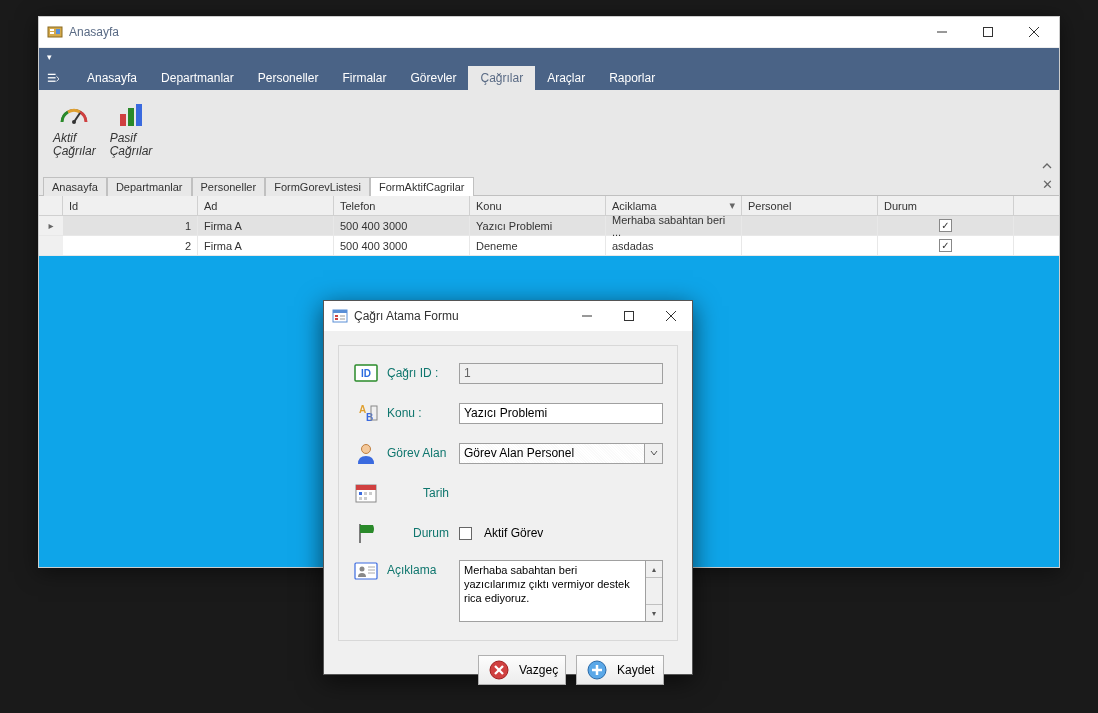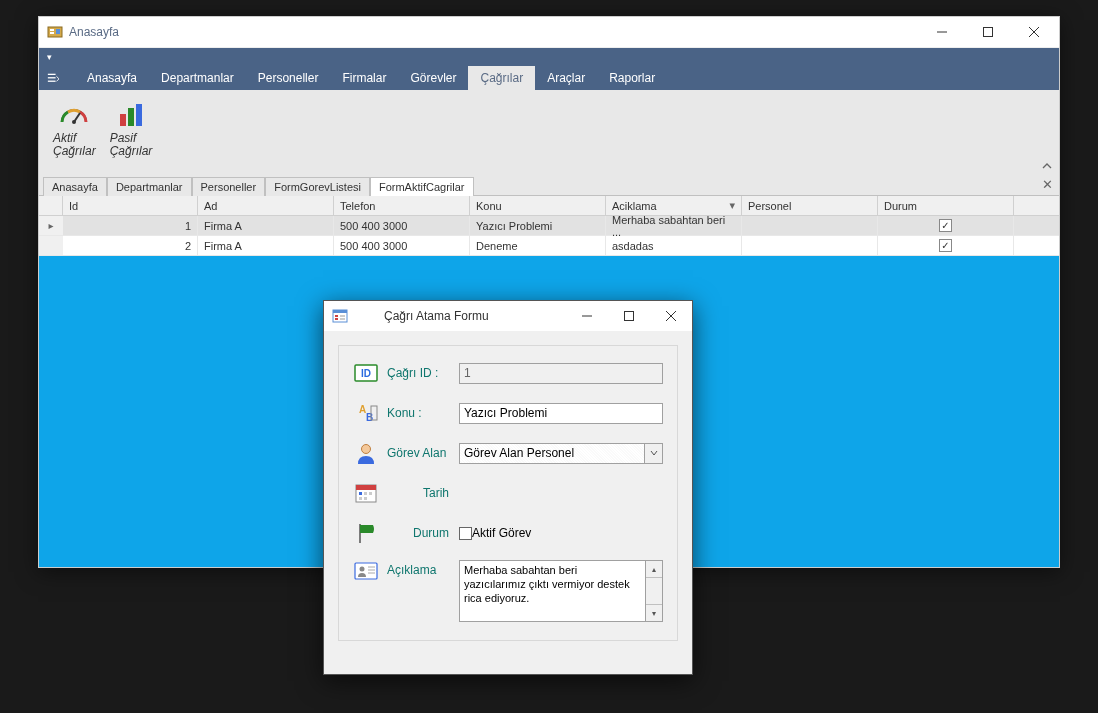--- a/index.html
+++ b/index.html
@@ -44,39 +44,39 @@
 .col-ad { width: 136px; }
 .col-telefon { width: 136px; }
 .col-konu { width: 136px; }
 .col-aciklama { width: 136px; }
 .col-personel { width: 136px; }
 .col-durum { width: 136px; justify-content: center; }
 .sort-arrow { position: absolute; right: 6px; color: #666; }
 
 
 .dialog { position: absolute; left: 323px; top: 300px; width: 370px; height: 375px; background: #f0f0f0; border: 1px solid #555; box-shadow: 0 6px 24px rgba(0,0,0,0.6); }
-.dialog-titlebar { height: 30px; background: #fff; display: flex; align-items: center; padding-left: 8px; gap: 30px; }
+.dialog-titlebar { height: 30px; background: #fff; display: flex; align-items: center; padding-left: 8px; }
 .dialog-titlebar-icon { width: 16px; height: 16px; margin-right: 6px; }
 .dialog-title { flex: 1; font-size: 12px; color: #333; }
 .dialog-controls { display: flex; }
 .dialog-btn-win { width: 42px; height: 28px; display: flex; align-items: center; justify-content: center; color: #333; }
 
 .dialog-body { padding: 14px; }
 .form-panel { background: #f0f0f0; border: 1px solid #d8d8d8; padding: 14px 14px 18px 14px; }
 .form-row { display: flex; align-items: center; margin-bottom: 14px; min-height: 26px; }
 .form-row.tall { align-items: flex-start; }
 .form-row.tall .form-label { padding-top: 3px; }
 .form-icon { width: 26px; height: 22px; margin-right: 8px; flex-shrink: 0; display: flex; }
 .form-label { width: 72px; font-size: 12px; color: #0f766e; }
 .form-input { flex: 1; height: 21px; border: 1px solid #a0a0a0; background: #fff; padding: 0 4px; font-size: 12px; font-family: inherit; }
 .form-input[readonly] { background: #f0f0f0; color: #666; }
 .form-dropdown-wrap { flex: 1; display: flex; }
 .form-dropdown { flex: 1; height: 21px; border: 1px solid #a0a0a0; background: repeating-linear-gradient(45deg, #fff, #fff 1px, #fafafa 1px, #fafafa 2px); padding: 0 4px; font-size: 12px; display: flex; align-items: center; }
 .dd-arrow-btn { width: 18px; height: 21px; border: 1px solid #a0a0a0; border-left: none; display: flex; align-items: center; justify-content: center; background: #f0f0f0; flex-shrink: 0; }
-.form-checkbox-wrap { display: flex; align-items: center; gap: 0; justify-content: space-between; }
+.form-checkbox-wrap { display: flex; align-items: center; gap: 12px; justify-content: space-between; }
 .form-checkbox { width: 13px; height: 13px; border: 1px solid #666; background: #fff; }
 .form-textarea-wrap { flex: 1; display: flex; height: 62px; }
 .form-textarea { flex: 1; border: 1px solid #a0a0a0; background: #fff; padding: 2px 4px; font-size: 11px; font-family: inherit; resize: none; line-height: 14px; }
 .ta-scroll { width: 17px; border: 1px solid #a0a0a0; border-left: none; display: flex; flex-direction: column; background: #f0f0f0; }
 .ta-scroll-btn { height: 17px; border-bottom: 1px solid #c0c0c0; display: flex; align-items: center; justify-content: center; font-size: 8px; color: #555; }
 .ta-scroll-btn:last-child { border-bottom: none; border-top: 1px solid #c0c0c0; margin-top: auto; }
 
 .dialog-buttons { display: flex; justify-content: flex-end; gap: 10px; padding: 14px 14px 0 14px; }
 .action-btn { width: 88px; height: 30px; border: 1px solid #b0b0b0; background: linear-gradient(#fdfdfd, #ececec); display: flex; align-items: center; justify-content: flex-start; padding: 0 10px; gap: 10px; font-size: 12px; }
 .btn-icon { width: 20px; height: 20px; flex-shrink: 0; }
@@ -353,14 +353,36 @@
           <textarea class="form-textarea" style="">Merhaba sabahtan beri yazıcılarımız çıktı vermiyor destek rica ediyoruz.</textarea>
           <div class="ta-scroll">
             <div class="ta-scroll-btn">▴</div>
             <div class="ta-scroll-btn">▾</div>
           </div>
         </div>
       </div>
 
     </div>
 
+    <div class="dialog-buttons">
+      <button class="action-btn">
+        <span class="btn-icon">
+            <svg viewBox="0 0 20 20">
+              <circle cx="10" cy="10" r="9" fill="#d04040" stroke="#a02020"></circle>
+              <line x1="6" y1="6" x2="14" y2="14" stroke="#fff" stroke-width="2.3"></line>
+              <line x1="14" y1="6" x2="6" y2="14" stroke="#fff" stroke-width="2.3"></line>
+            </svg>
+          </span>
+        <span>Vazgeç</span>
+      </button>
+      <button class="action-btn">
+        <span class="btn-icon">
+            <svg viewBox="0 0 20 20">
+              <circle cx="10" cy="10" r="9" fill="#5aa8e8" stroke="#2a6aa8"></circle>
+              <line x1="10" y1="5" x2="10" y2="15" stroke="#fff" stroke-width="2.5"></line>
+              <line x1="5" y1="10" x2="15" y2="10" stroke="#fff" stroke-width="2.5"></line>
+            </svg>
+          </span>
+        <span>Kaydet</span>
+      </button>
+    </div>
   </div>
 </div>
 
 </body></html>

